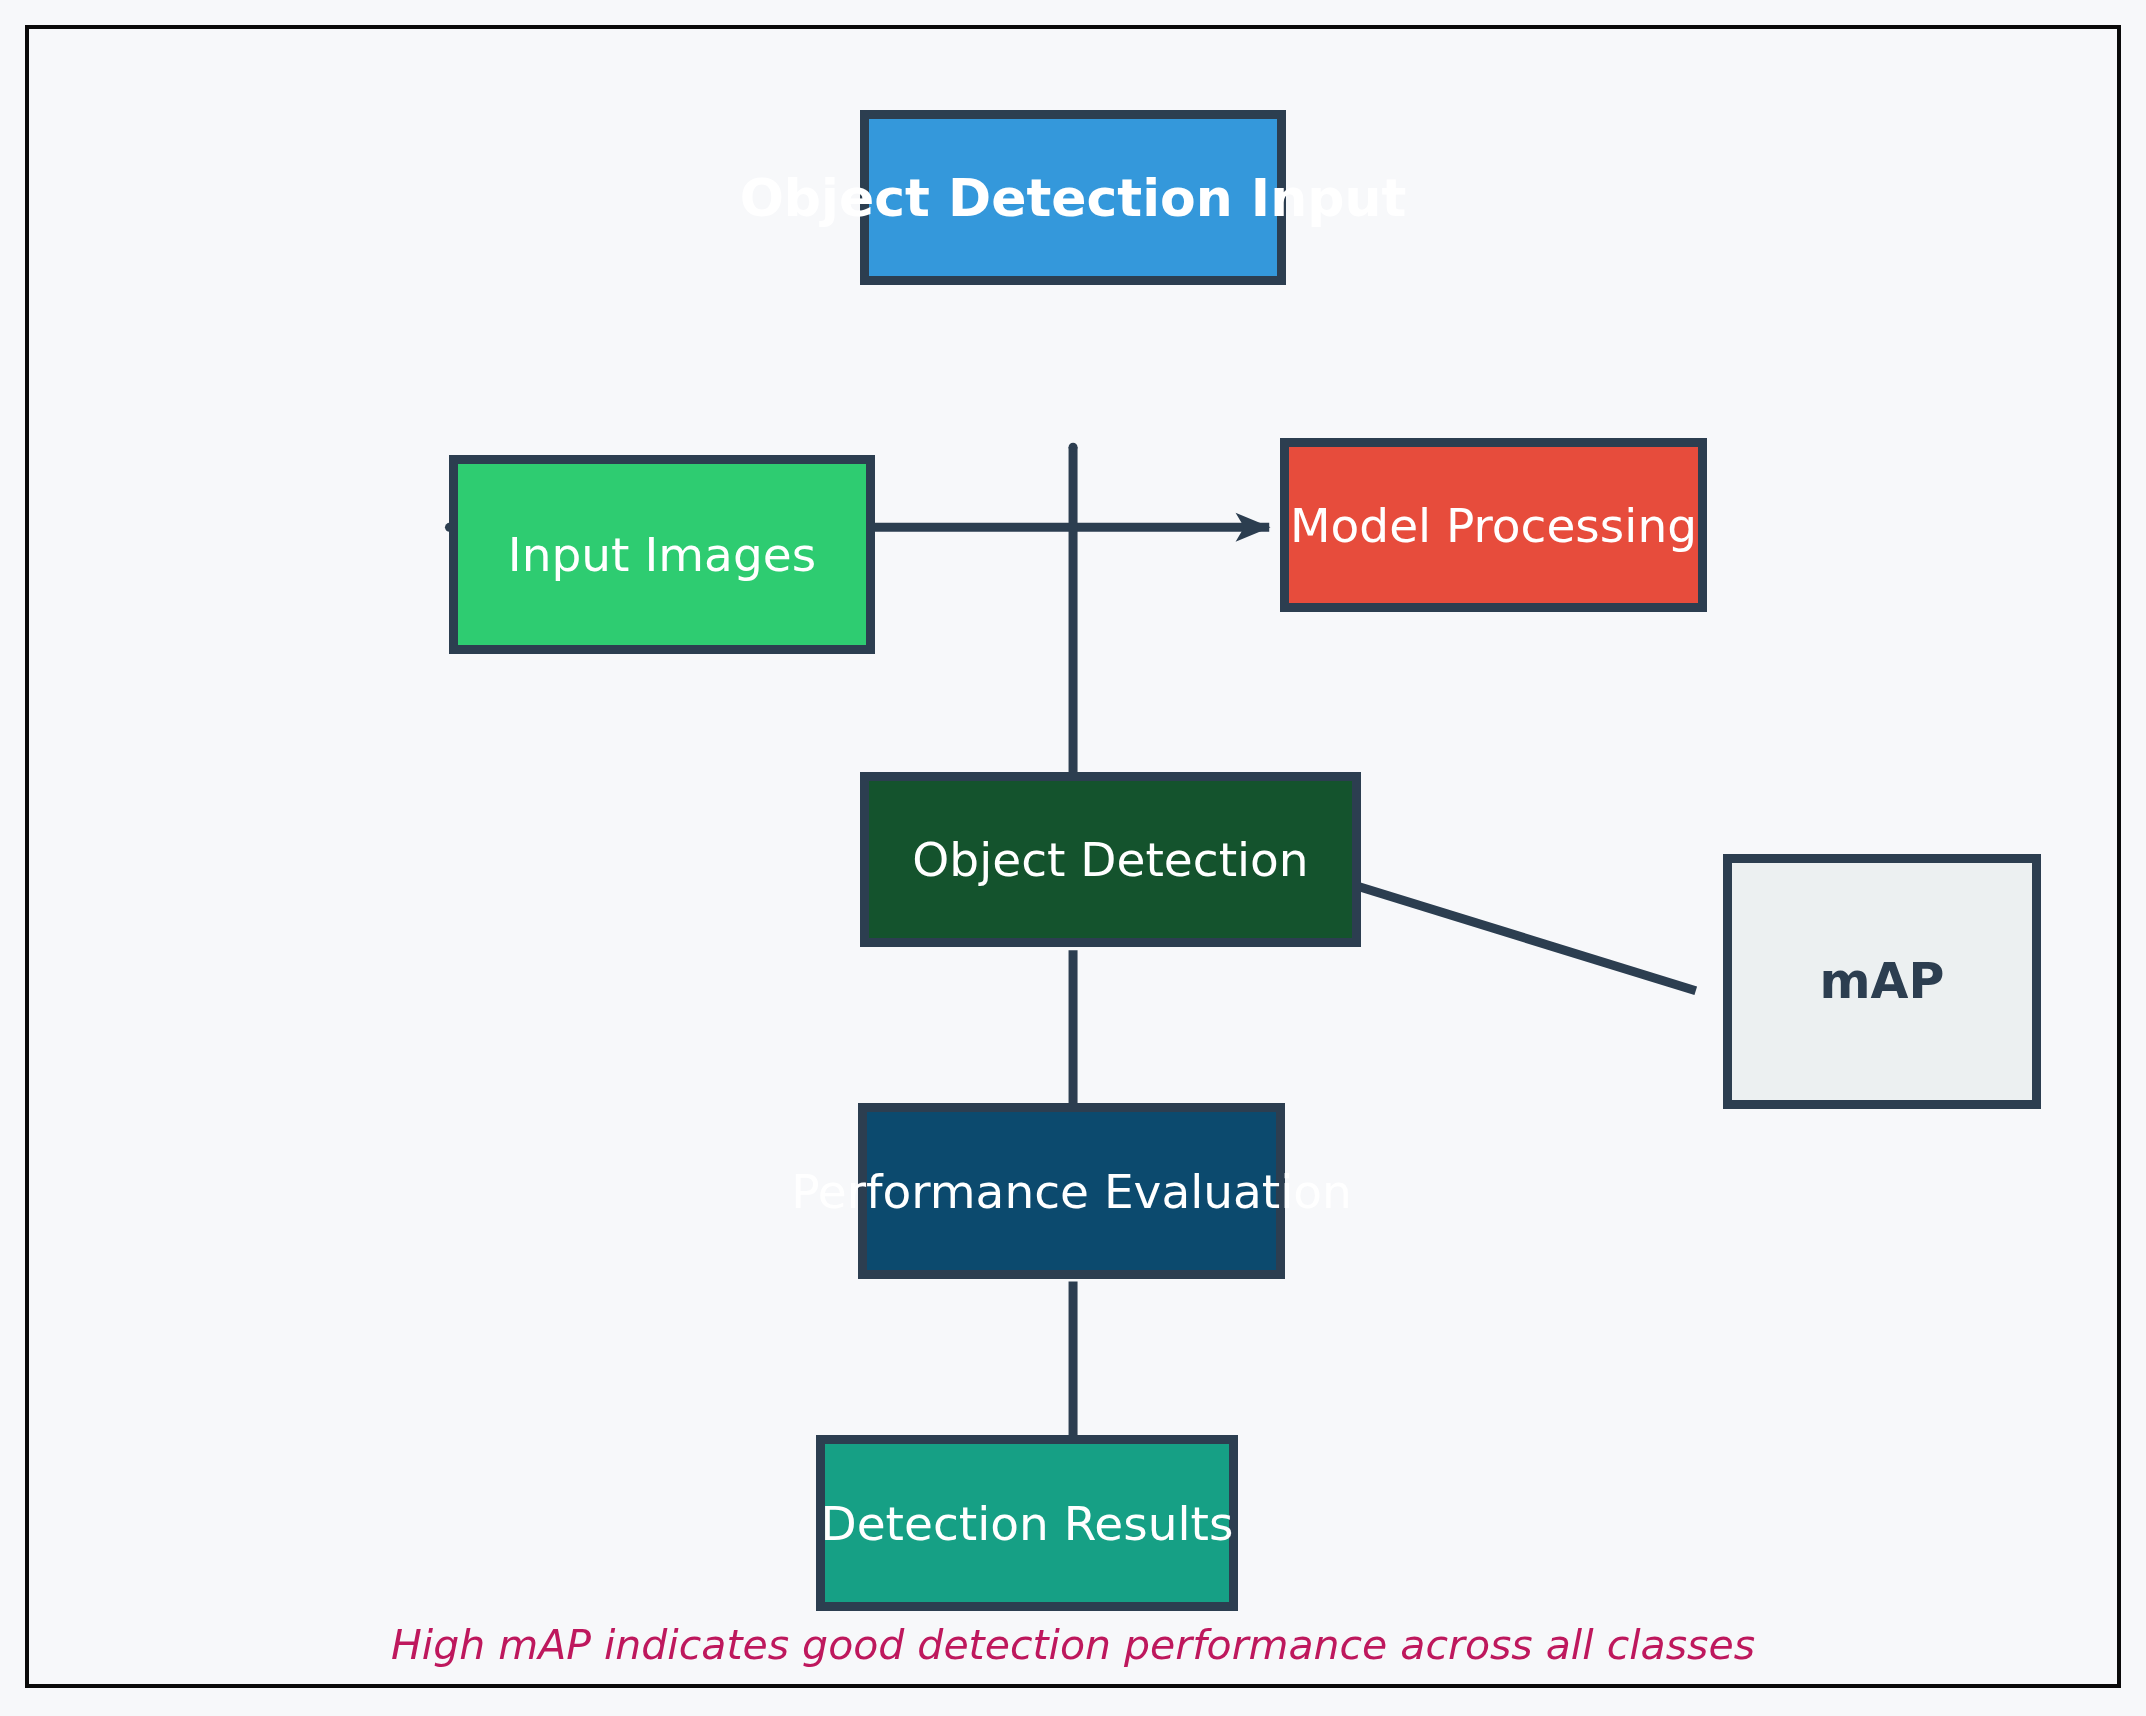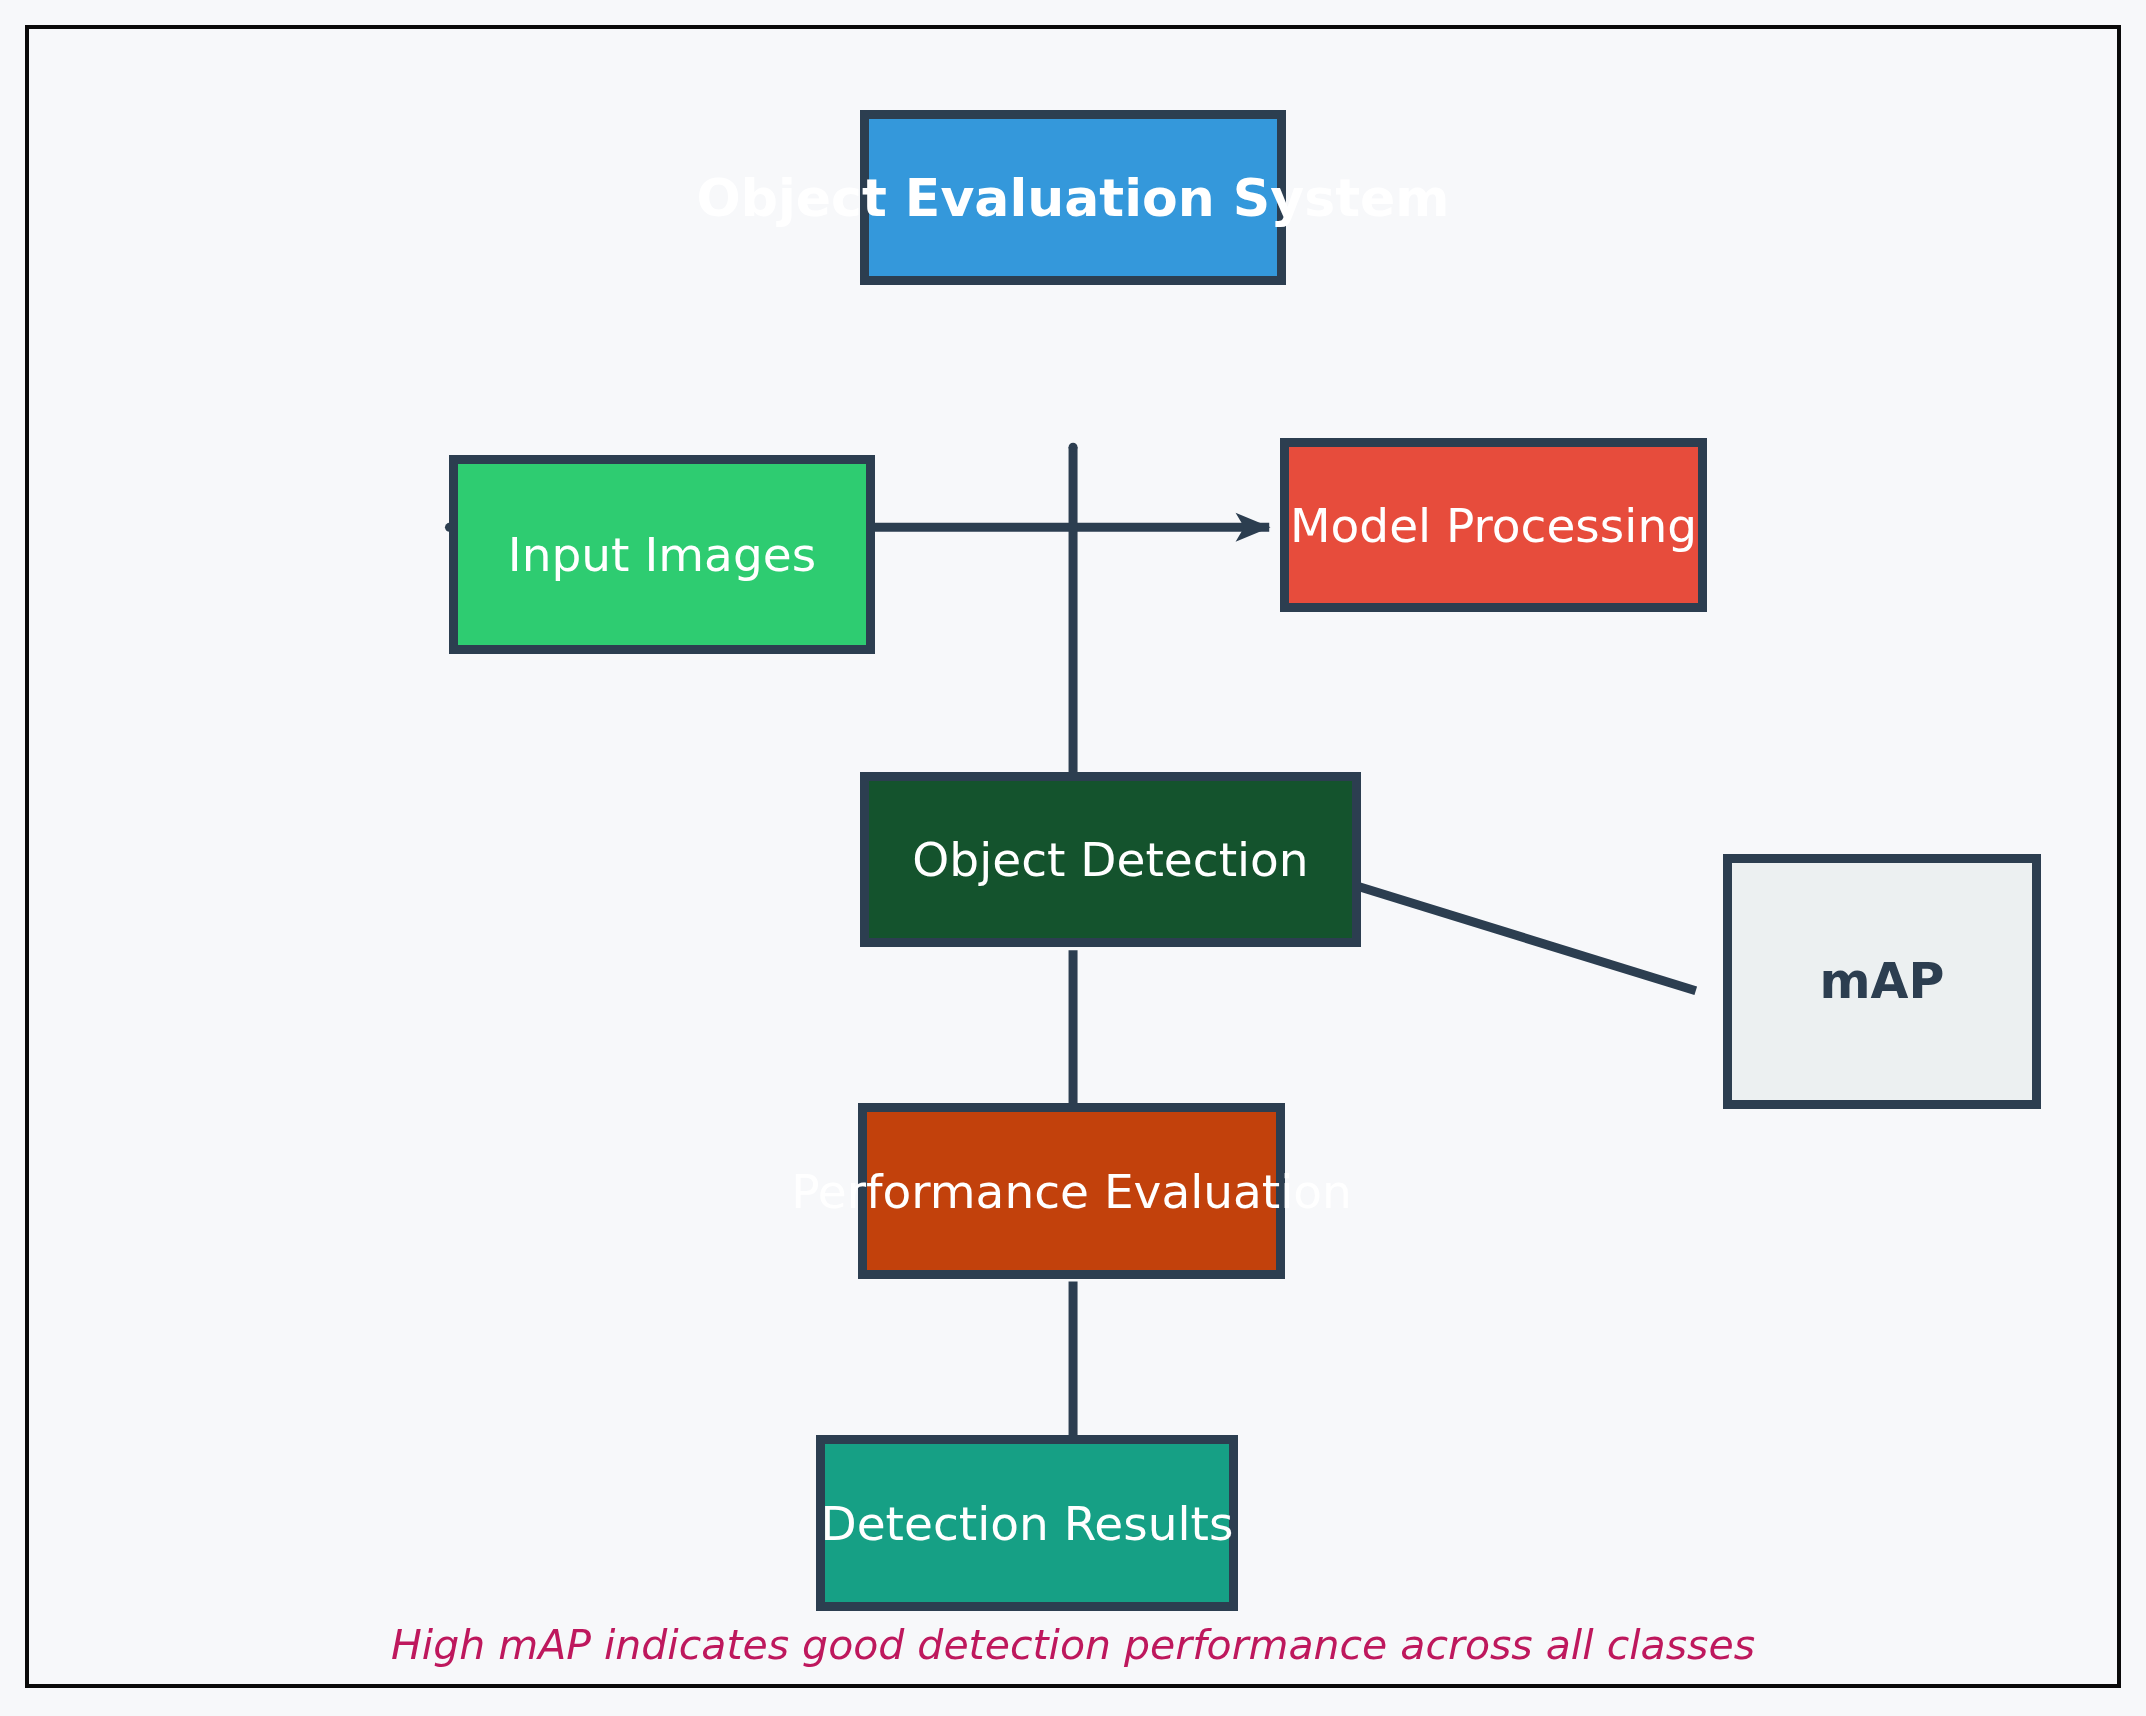--- a/index.html
+++ b/index.html
@@ -35,21 +35,21 @@
     white-space: nowrap;
     font-size: 47px;
     color: #ffffff;
     line-height: 1;
   }
   #node-title      { left: 860px;  top: 110px;  width: 426px; height: 175px; background: #3498db; }
   #node-title .label { font-size: 52px; font-weight: bold; }
   #node-input      { left: 441px;  top: 455px;  width: 426px; height: 199px; background: #2ecc71; margin-left: 8px; }
   #node-model      { left: 1280px; top: 438px;  width: 427px; height: 174px; background: #e74c3c; }
   #node-detect     { left: 860px;  top: 772px;  width: 501px; height: 175px; background: #14532d; }
-  #node-eval       { left: 858px;  top: 1103px; width: 427px; height: 176px; background: #c2410c; }
+  #node-eval       { left: 858px;  top: 1103px; width: 427px; height: 176px; background: #0c4a6e; }
   #node-results    { left: 816px;  top: 1435px; width: 422px; height: 176px; background: #16a085; }
   #node-map        { left: 1701px; top: 854px;  width: 318px; height: 255px; background: #ecf0f1; margin-left: 22px; }
   #node-map .label { color: #2c3e50; font-weight: bold; font-size: 49px; }
   #arrow-layer {
     position: absolute;
     left: 0; top: 0;
     width: 2147px; height: 1716px;
     pointer-events: none;
   }
   #caption {
@@ -85,21 +85,21 @@
       <line x1="1192" y1="1424" x2="1192" y2="1772" marker-end="url(#ah)"></line>
       <line x1="1884" y1="1101" x2="1447" y2="966" marker-end="url(#ah)"></line>
     </g>
     <g fill="#2c3e50" stroke="none">
       <circle cx="499" cy="586" r="5"></circle>
       <circle cx="1192" cy="497" r="5"></circle>
     </g>
   </svg>
 
   <div class="node" id="node-title">
-    <span class="label">Object Evaluation System</span>
+    <span class="label">Object Detection Input</span>
   </div>
 
   <div class="node" id="node-input">
     <span class="label">Input Images</span>
   </div>
 
   <div class="node" id="node-model">
     <span class="label">Model Processing</span>
   </div>
 

